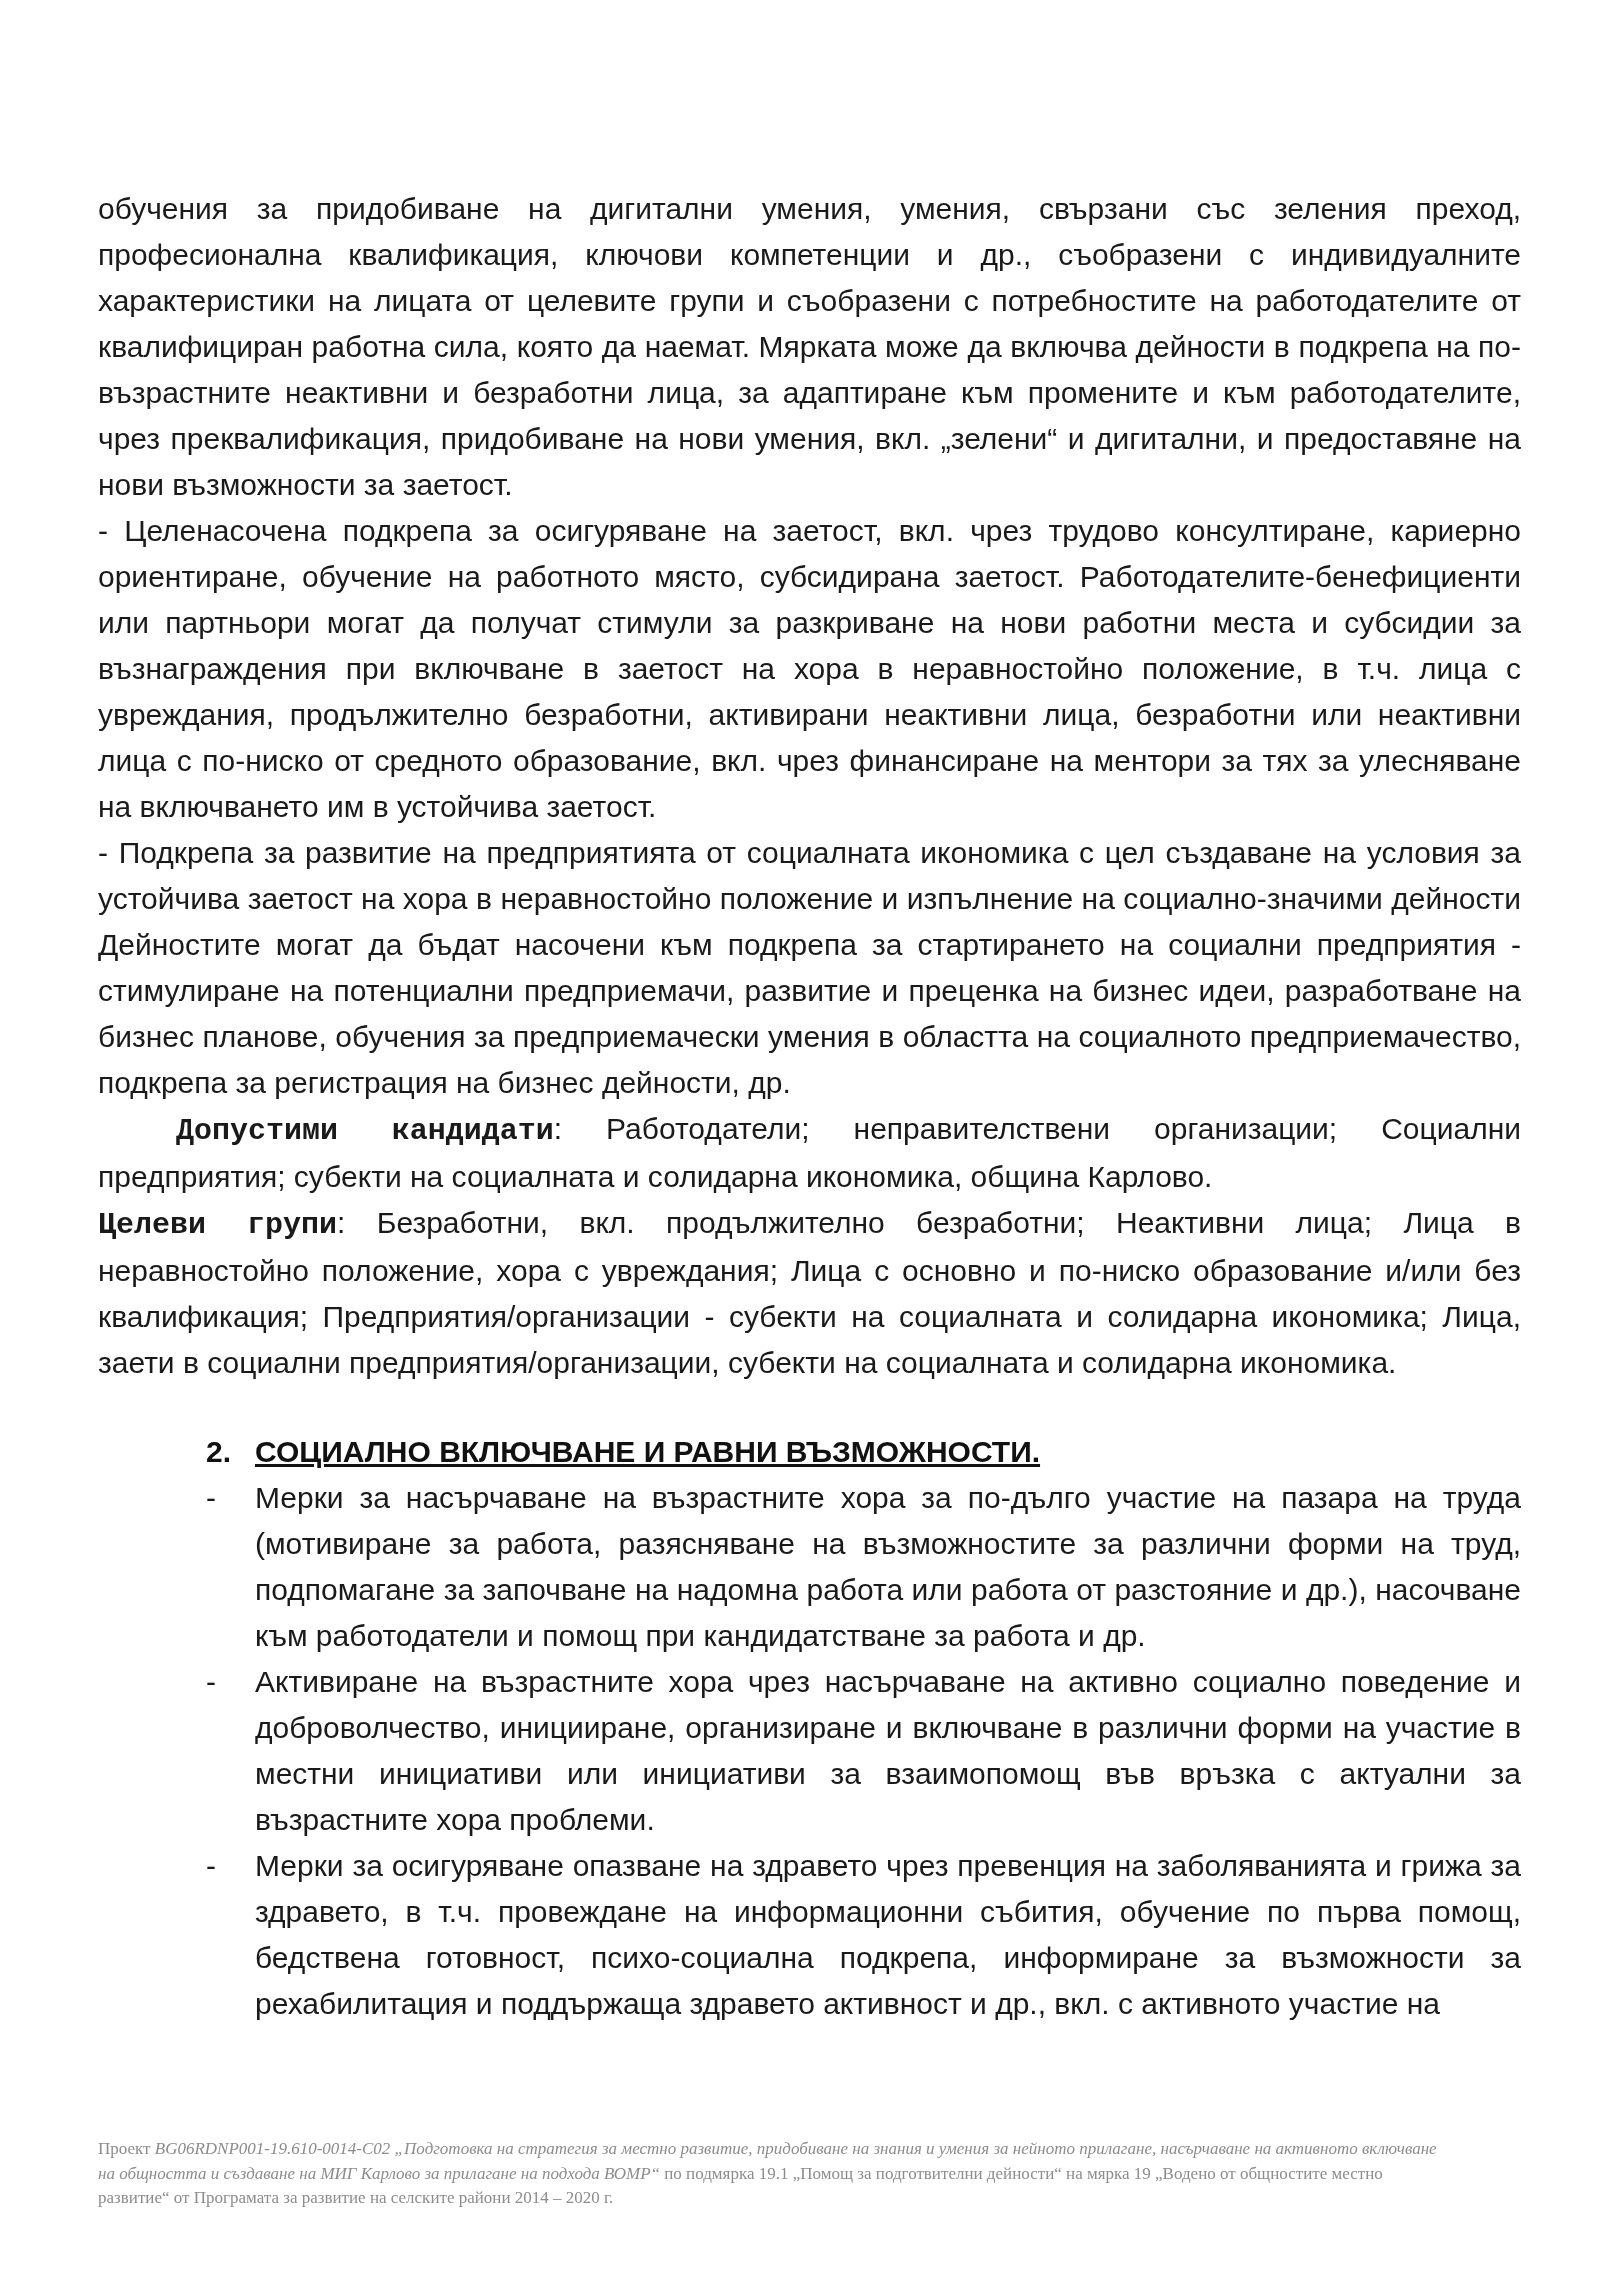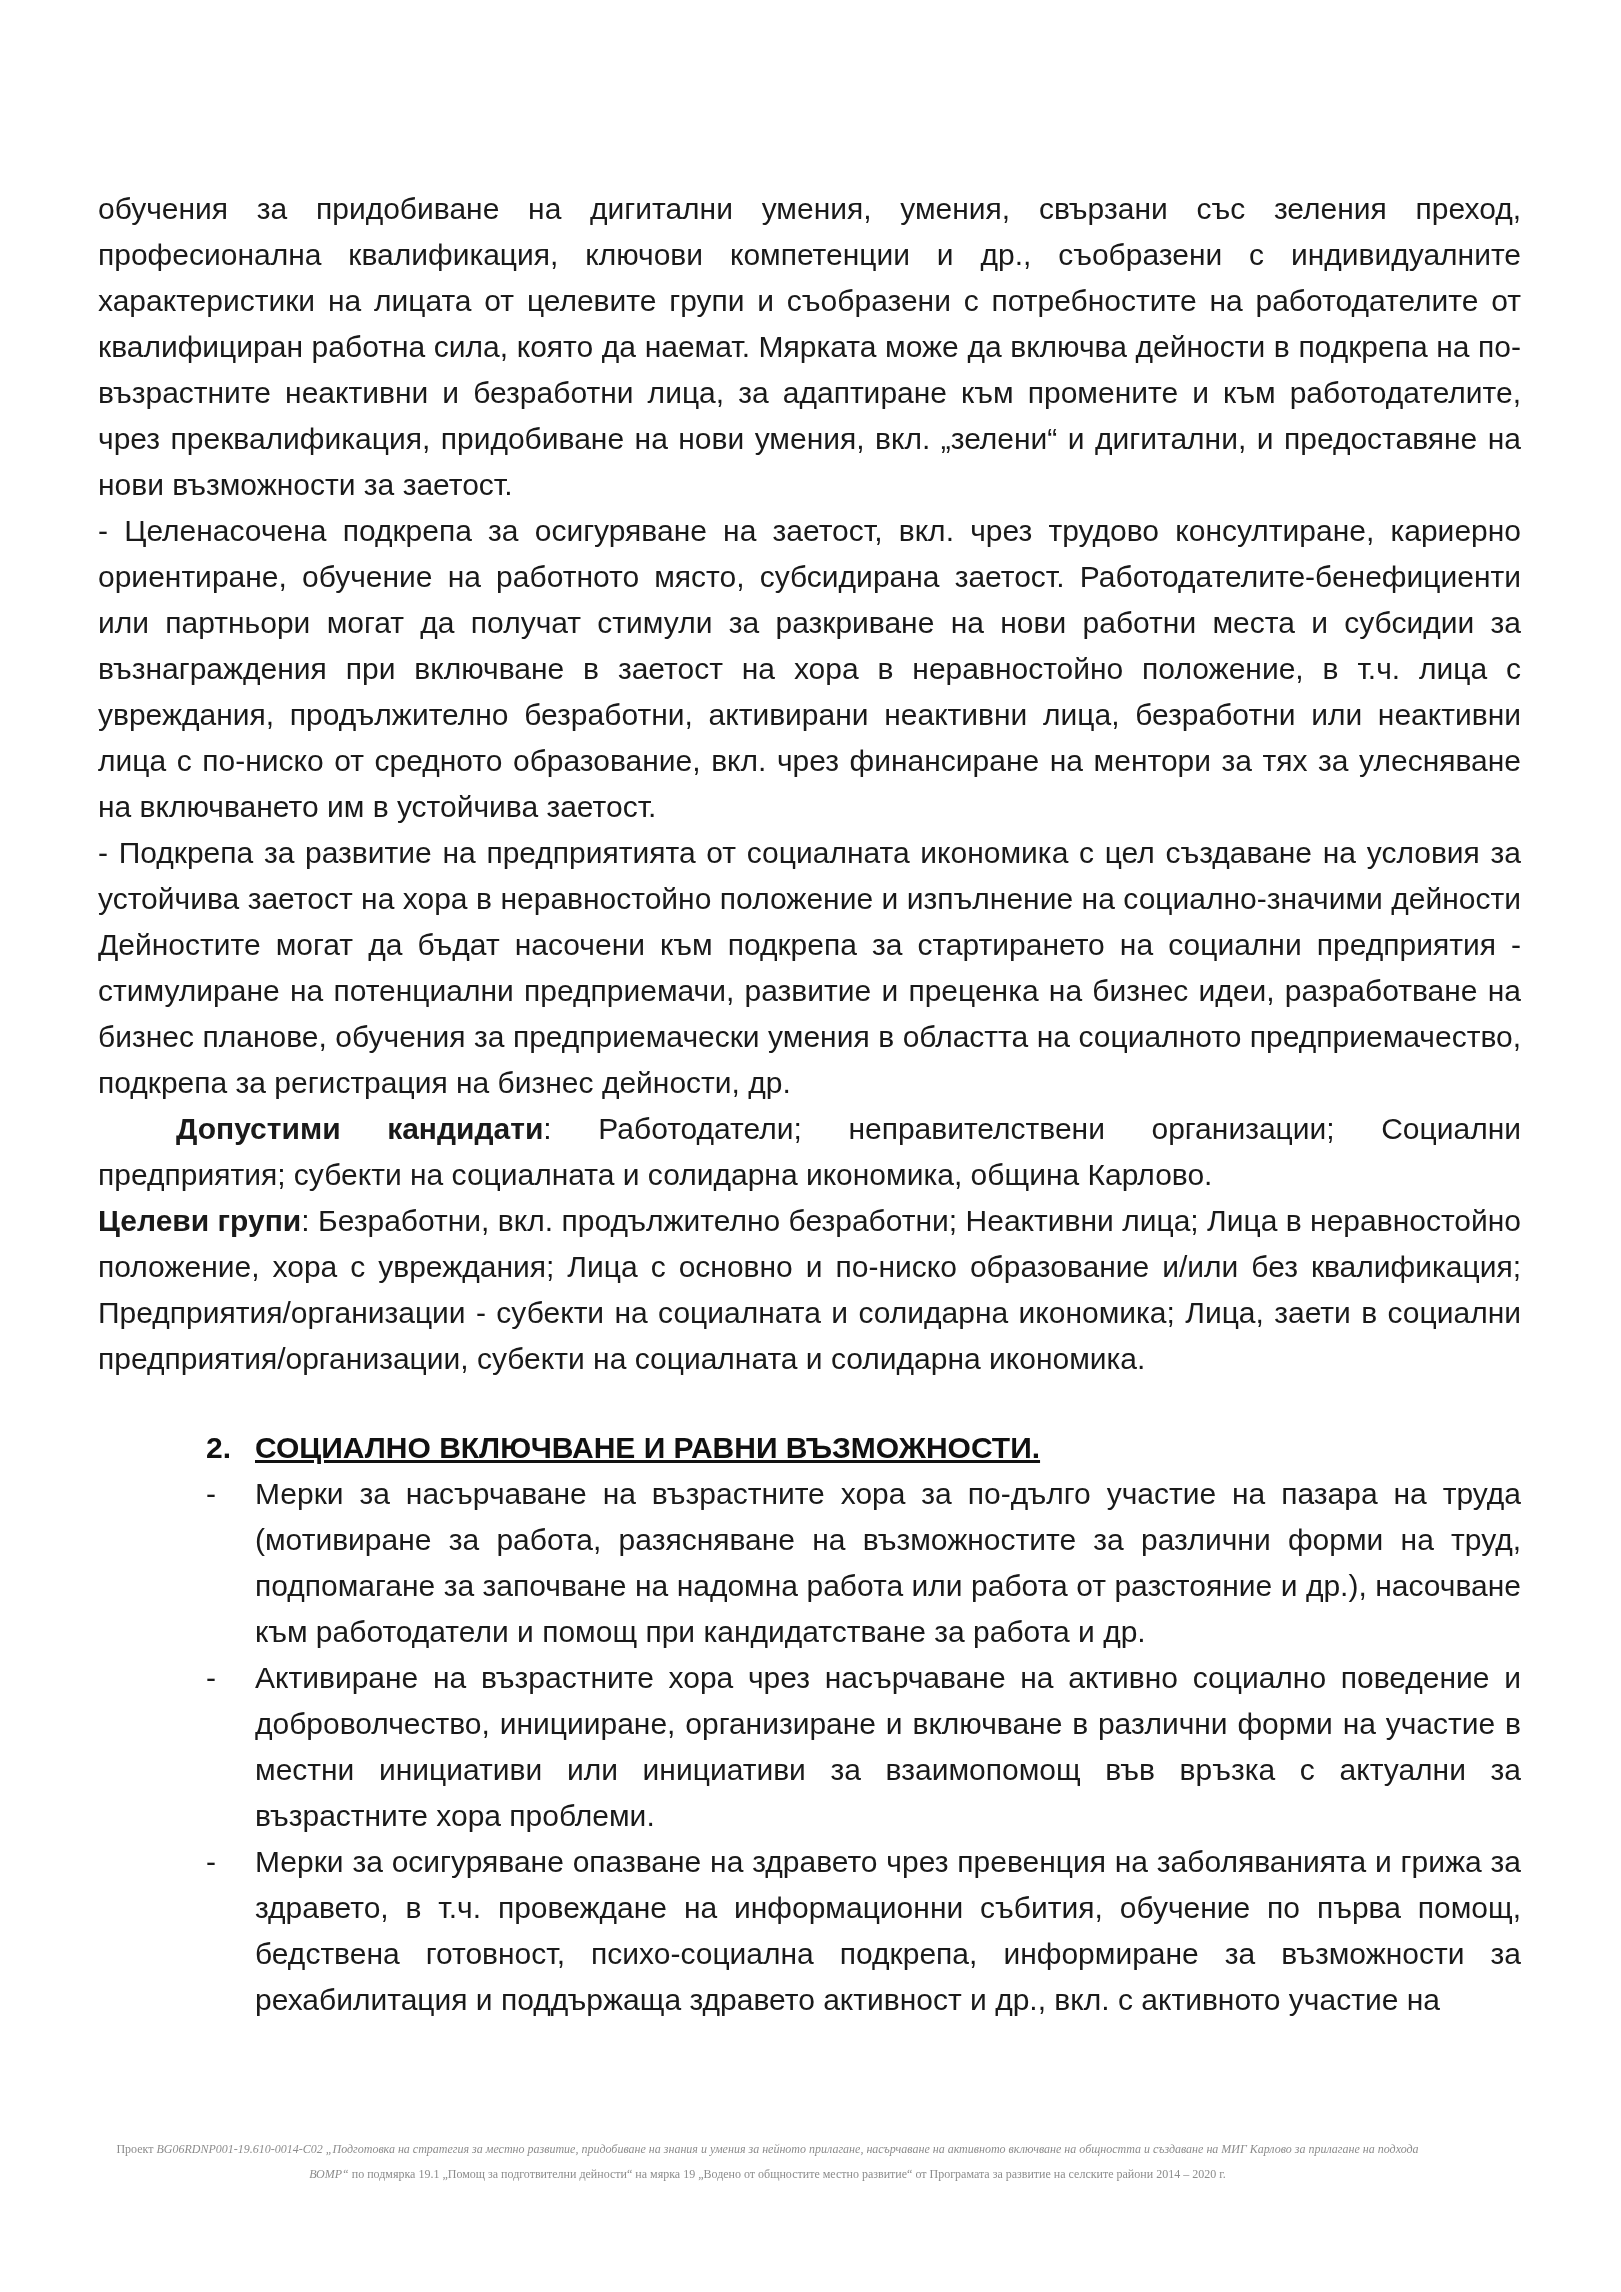--- a/index.html
+++ b/index.html
@@ -24,20 +24,21 @@
   }
   .para {
     margin: 0;
     font-size: 30px;
     line-height: 46px;
     text-align: justify;
     color: #1a1a1a;
   }
   .para strong {
     font-weight: bold;
+    font-family: Liberation Mono, monospace;
   }
   .indent-first {
     text-indent: 78px;
   }
   .section-heading {
     display: flex;
     margin-top: 43px;
     font-size: 30px;
     line-height: 46px;
     font-weight: bold;
@@ -64,23 +65,22 @@
   .bullet .bullet-marker {
     position: absolute;
     left: 108px;
     top: 0;
   }
   .footer {
     position: absolute;
     left: 98px;
     right: 98px;
     top: 2137px;
-    text-align: center;
     font-family: "Liberation Serif", "DejaVu Serif", serif;
-    font-size: 12px;
+    font-size: 17px;
     line-height: 24.5px;
     color: #8c8c8c;
   }
   .footer em {
     font-style: italic;
   }
 </style>
 </head>
 <body>
 

